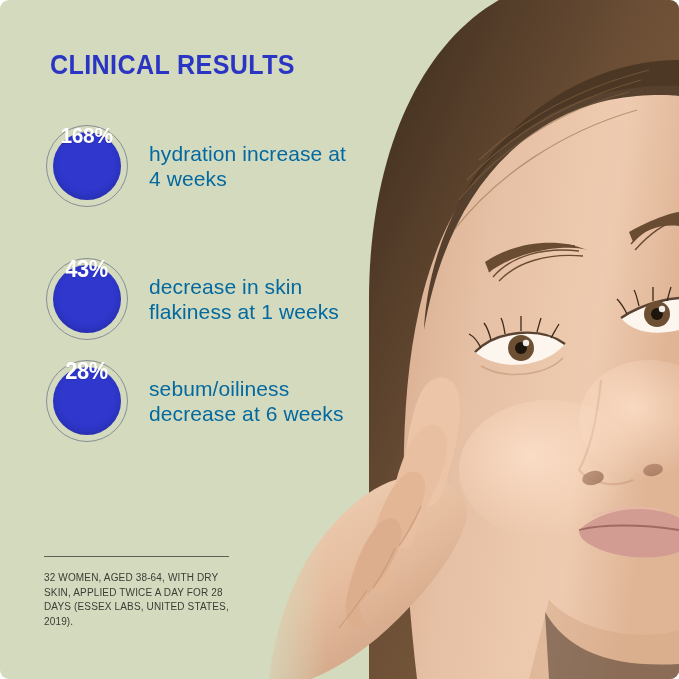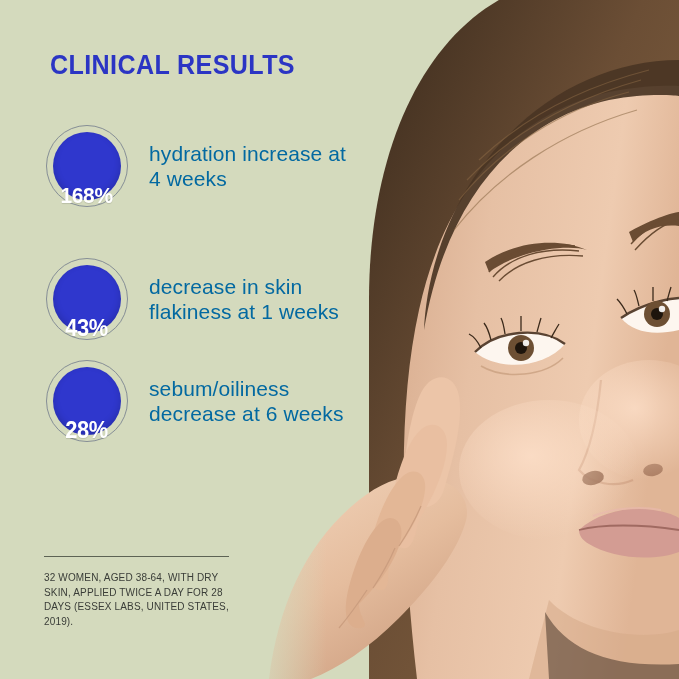--- a/index.html
+++ b/index.html
@@ -8,20 +8,21 @@
   html, body {
     width:679px; height:679px;
     font-family:"Liberation Sans", sans-serif;
   }
 
   #canvas {
     position:relative;
     width:679px; height:679px;
     background:#d4dabd;
     overflow:hidden;
+    border-radius:9px;
   }
 
   
   #photo {
     position:absolute;
     top:0; right:0;
     width:430px; height:679px;
     overflow:hidden;
   }
   #photo svg { display:block; width:100%; height:100%; }
@@ -49,21 +50,21 @@
   }
   #stat-row-0 { top:123px; }
   #stat-row-1 { top:256px; }
   #stat-row-2 { top:358px; }
 
   .badge {
     position:relative;
     width:86px; height:86px;
     flex:0 0 86px;
     display:flex;
-    align-items:flex-end;
+    align-items:flex-start;
     justify-content:center;
   }
   .badge .ring {
     position:absolute;
     left:2px; top:2px;
     width:82px; height:82px;
     border-radius:50%;
     border:1.5px solid #6b7488;
     opacity:.75;
   }

